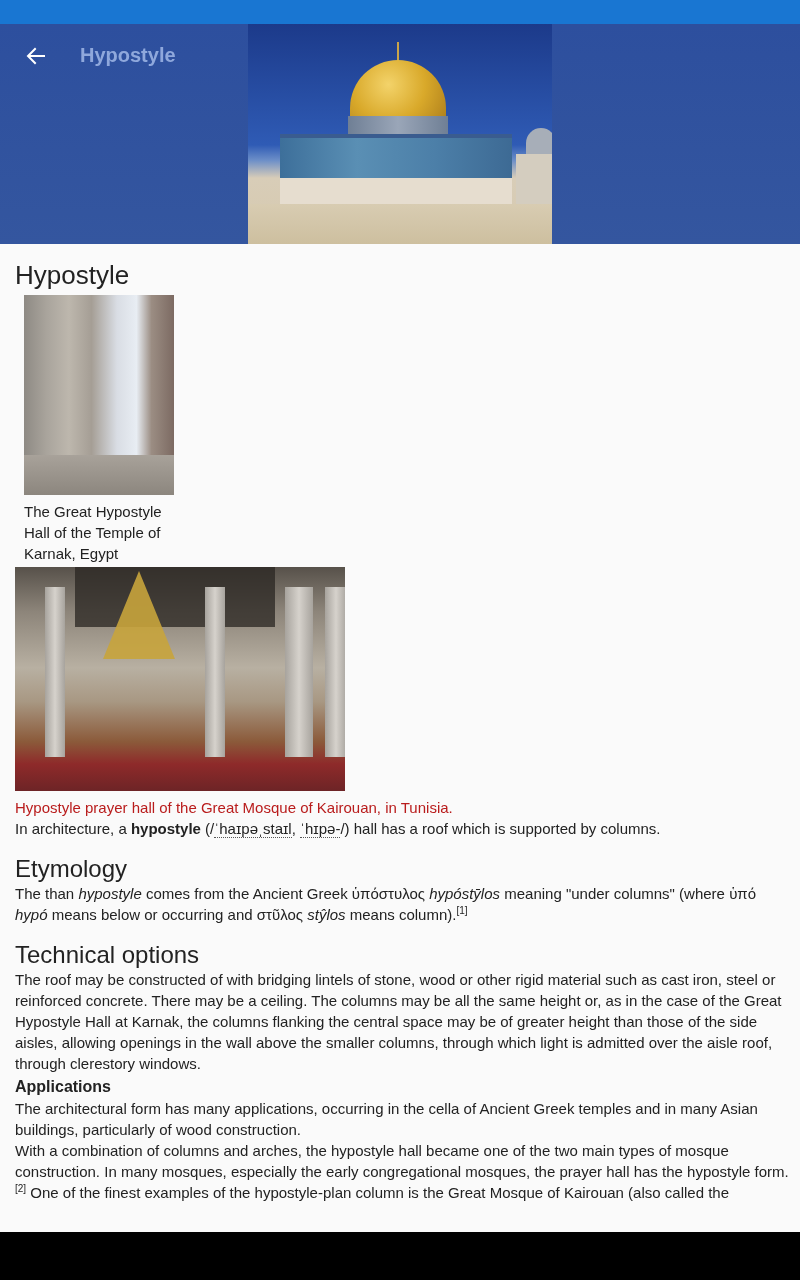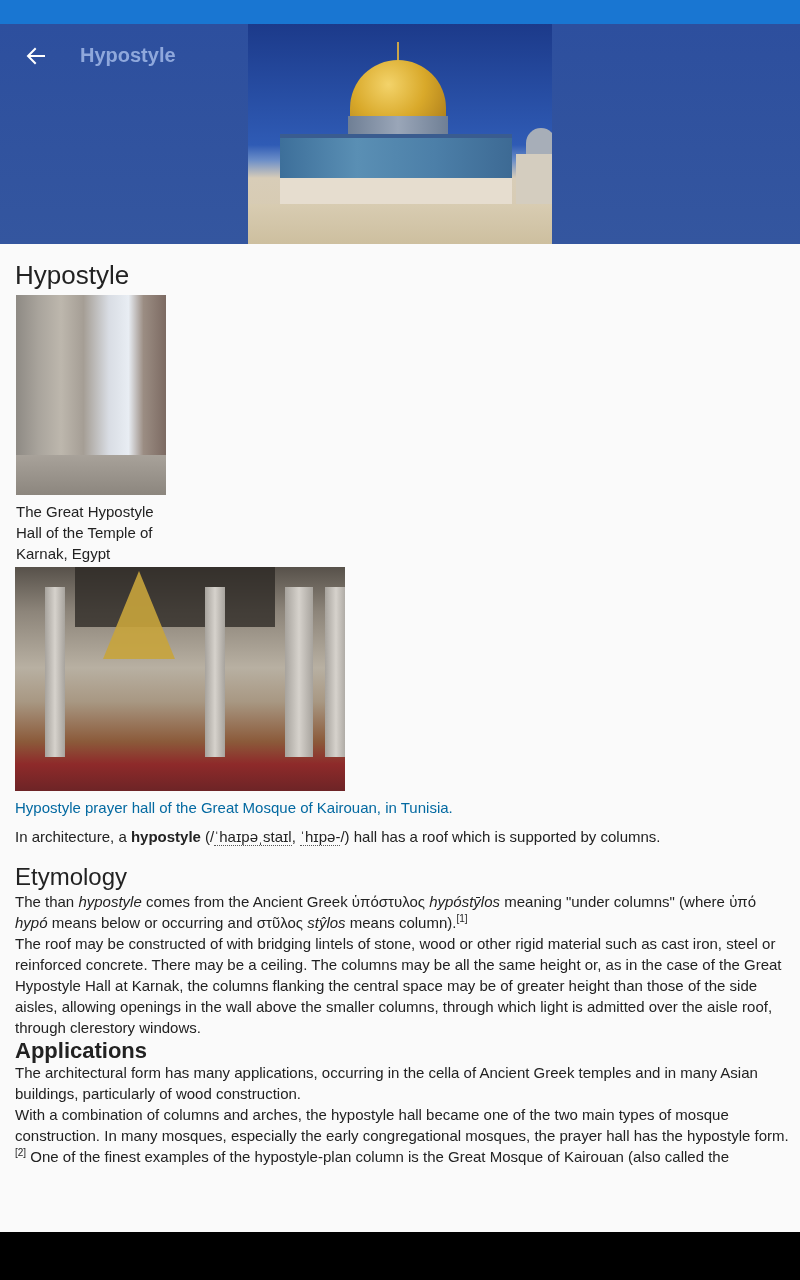--- a/index.html
+++ b/index.html
@@ -16,39 +16,39 @@
       background: radial-gradient(circle at 40% 35%, #f3d36a 0%, #d9a92a 50%, #a8791a 100%); }
     .hero .spire { position:absolute; left: 149px; top: 18px; width: 2px; height: 20px; background:#c9a44a; }
     .hero .drum { position:absolute; left: 100px; top: 92px; width: 100px; height: 20px; background: linear-gradient(90deg,#6f7f95,#9aa6b8,#6f7f95); }
     .hero .octagon { position:absolute; left: 32px; top: 110px; width: 232px; height: 44px; background: linear-gradient(90deg,#3d6f9a,#5a8fb4,#4c7fa8,#3d6a94); border-top: 4px solid #3a5c8f; }
     .hero .base { position:absolute; left: 32px; top: 154px; width: 232px; height: 26px; background: #e6ddcf; }
     .hero .ground { position:absolute; left: 0; top: 180px; width: 304px; height: 40px; background: linear-gradient(180deg,#d8ccb2,#cdbf9f); }
     .hero .smalldome { position:absolute; left: 278px; top: 104px; width: 30px; height: 26px; border-radius: 15px 15px 0 0; background:#a7aeb8; }
     .hero .smallbldg { position:absolute; left: 268px; top: 130px; width: 40px; height: 50px; background:#d4cdbf; }
     .content { position: absolute; left: 0; top: 244px; width: 800px; height: 988px; background: #fafafa; overflow: hidden; padding-left: 15px; padding-right: 10px; color: #222; }
     .page-title { font-size: 26px; font-weight: normal; color: #222; margin-top: 16px; line-height: 30px; height: 35px; }
-    .gallery-row { display: flex; gap: 0; margin-left: 1px; }
+    .gallery-row { display: flex; gap: 0; margin-left: 9px; }
     .gallery-item { width: 150px; }
     .thumb { width: 150px; height: 200px; display:block; position: relative; overflow:hidden; cursor:pointer; }
     .thumb-karnak { background: linear-gradient(90deg, #8e8a84 0%, #a9a49c 15%, #bdb7ad 30%, #a59e95 45%, #d9dde4 62%, #e8edf3 75%, #9b8d83 85%, #7c6a62 100%); }
     .thumb-karnak::after { content:""; position:absolute; left:0; bottom:0; width:100%; height:40px; background: linear-gradient(180deg,#a8a29a,#8c867e); }
     .thumb-airport { background: linear-gradient(180deg, #d9d8d2 0%, #e4e2dc 25%, #c7c2b5 45%, #b7b0a0 60%, #6e6e5e 75%, #5a5f54 90%, #4b4c47 100%); }
     .thumb-airport::before { content:""; position:absolute; left:30px; top:55px; width:12px; height:120px; background:#eae7e0; box-shadow: 60px 0 0 #e3e0d9, 100px 0 0 #eeeae4; }
     .caption { font-size: 15px; line-height: 21px; color: #222; margin-top: 6px; }
     .big-image { width: 330px; height: 224px; margin-top: 3px; position: relative; overflow: hidden; cursor:pointer;
       background: linear-gradient(180deg, #57514a 0%, #8d857a 20%, #b8b0a2 45%, #a89883 60%, #8b5a3a 78%, #8e2a2a 88%, #6d2426 100%); }
     .big-image .chandelier { position:absolute; left: 88px; top: 4px; width: 0; height: 0; border-left: 36px solid transparent; border-right: 36px solid transparent; border-bottom: 88px solid #c8a43c; opacity: .9; }
     .big-image .col { position:absolute; top: 20px; width: 20px; height: 170px; background: linear-gradient(90deg,#a7a39d,#d6d2cc,#a7a39d); }
     .big-image .roof { position:absolute; left:60px; top:0; width:200px; height:60px; background:#2a2622; opacity:.75; }
-    .big-caption { font-size: 15px; line-height: 21px; color:#0369a1; margin-top: 6px; }
+    .big-caption { font-size: 15px; line-height: 21px; color:#b91c1c; margin-top: 6px; }
     p { font-size: 15px; line-height: 21px; color: #222; }
-    .intro { margin-top: 8px; }
+    .intro { margin-top: 0; }
     .ipa { border-bottom: 1px dotted #555; }
     h2 { font-size: 24px; font-weight: normal; color: #222; line-height: 28px; margin-top: 16px; }
-    h3 { font-size: 22px; font-weight: bold; color: #222; line-height: 22px; margin-top: 2px; }
+    h3 { font-size: 16px; font-weight: bold; color: #222; line-height: 22px; margin-top: 2px; }
     sup { font-size: 10px; vertical-align: super; line-height: 0; }
     .ref { color: #222; cursor: pointer; }
     .bottom-black { position: absolute; left: 0; top: 1232px; width: 800px; height: 48px; background: #000; }
   </style>
 </head>
 <body>
 
 <div class="status-bar"></div>
 
 <div class="app-bar">
@@ -89,20 +89,21 @@
     <div class="col" style="left:270px;width:28px"></div>
     <div class="col" style="left:310px;width:22px"></div>
   </div>
   <div class="big-caption">Hypostyle prayer hall of the Great Mosque of Kairouan, in Tunisia.</div>
 
   <p class="intro"><span>In architecture, a </span><b>hypostyle</b><span> (/</span><span class="ipa">ˈhaɪpəˌstaɪl</span><span>, </span><span class="ipa">ˈhɪpə-</span><span>/) hall has a roof which is supported by columns.</span></p>
 
   <h2>Etymology</h2>
   <p><span>The than </span><i>hypostyle</i><span> comes from the Ancient Greek ὑπόστυλος </span><i>hypóstȳlos</i><span> meaning "under columns" (where ὑπό </span><i>hypó</i><span> means below or occurring and στῦλος </span><i>stŷlos</i><span> means column).</span><sup class="ref">[1]</sup></p>
 
+  <h2>Technical options</h2>
   <p>The roof may be constructed of with bridging lintels of stone, wood or other rigid material such as cast iron, steel or reinforced concrete. There may be a ceiling. The columns may be all the same height or, as in the case of the Great Hypostyle Hall at Karnak, the columns flanking the central space may be of greater height than those of the side aisles, allowing openings in the wall above the smaller columns, through which light is admitted over the aisle roof, through clerestory windows.</p>
 
   <h3>Applications</h3>
   <p>The architectural form has many applications, occurring in the cella of Ancient Greek temples and in many Asian buildings, particularly of wood construction.</p>
 
   <p><span>With a combination of columns and arches, the hypostyle hall became one of the two main types of mosque construction. In many mosques, especially the early congregational mosques, the prayer hall has the hypostyle form. </span><sup class="ref">[2]</sup><span> One of the finest examples of the hypostyle-plan column is the Great Mosque of Kairouan (also called the</span></p>
 </div>
 
 <div class="bottom-black"></div>
 

